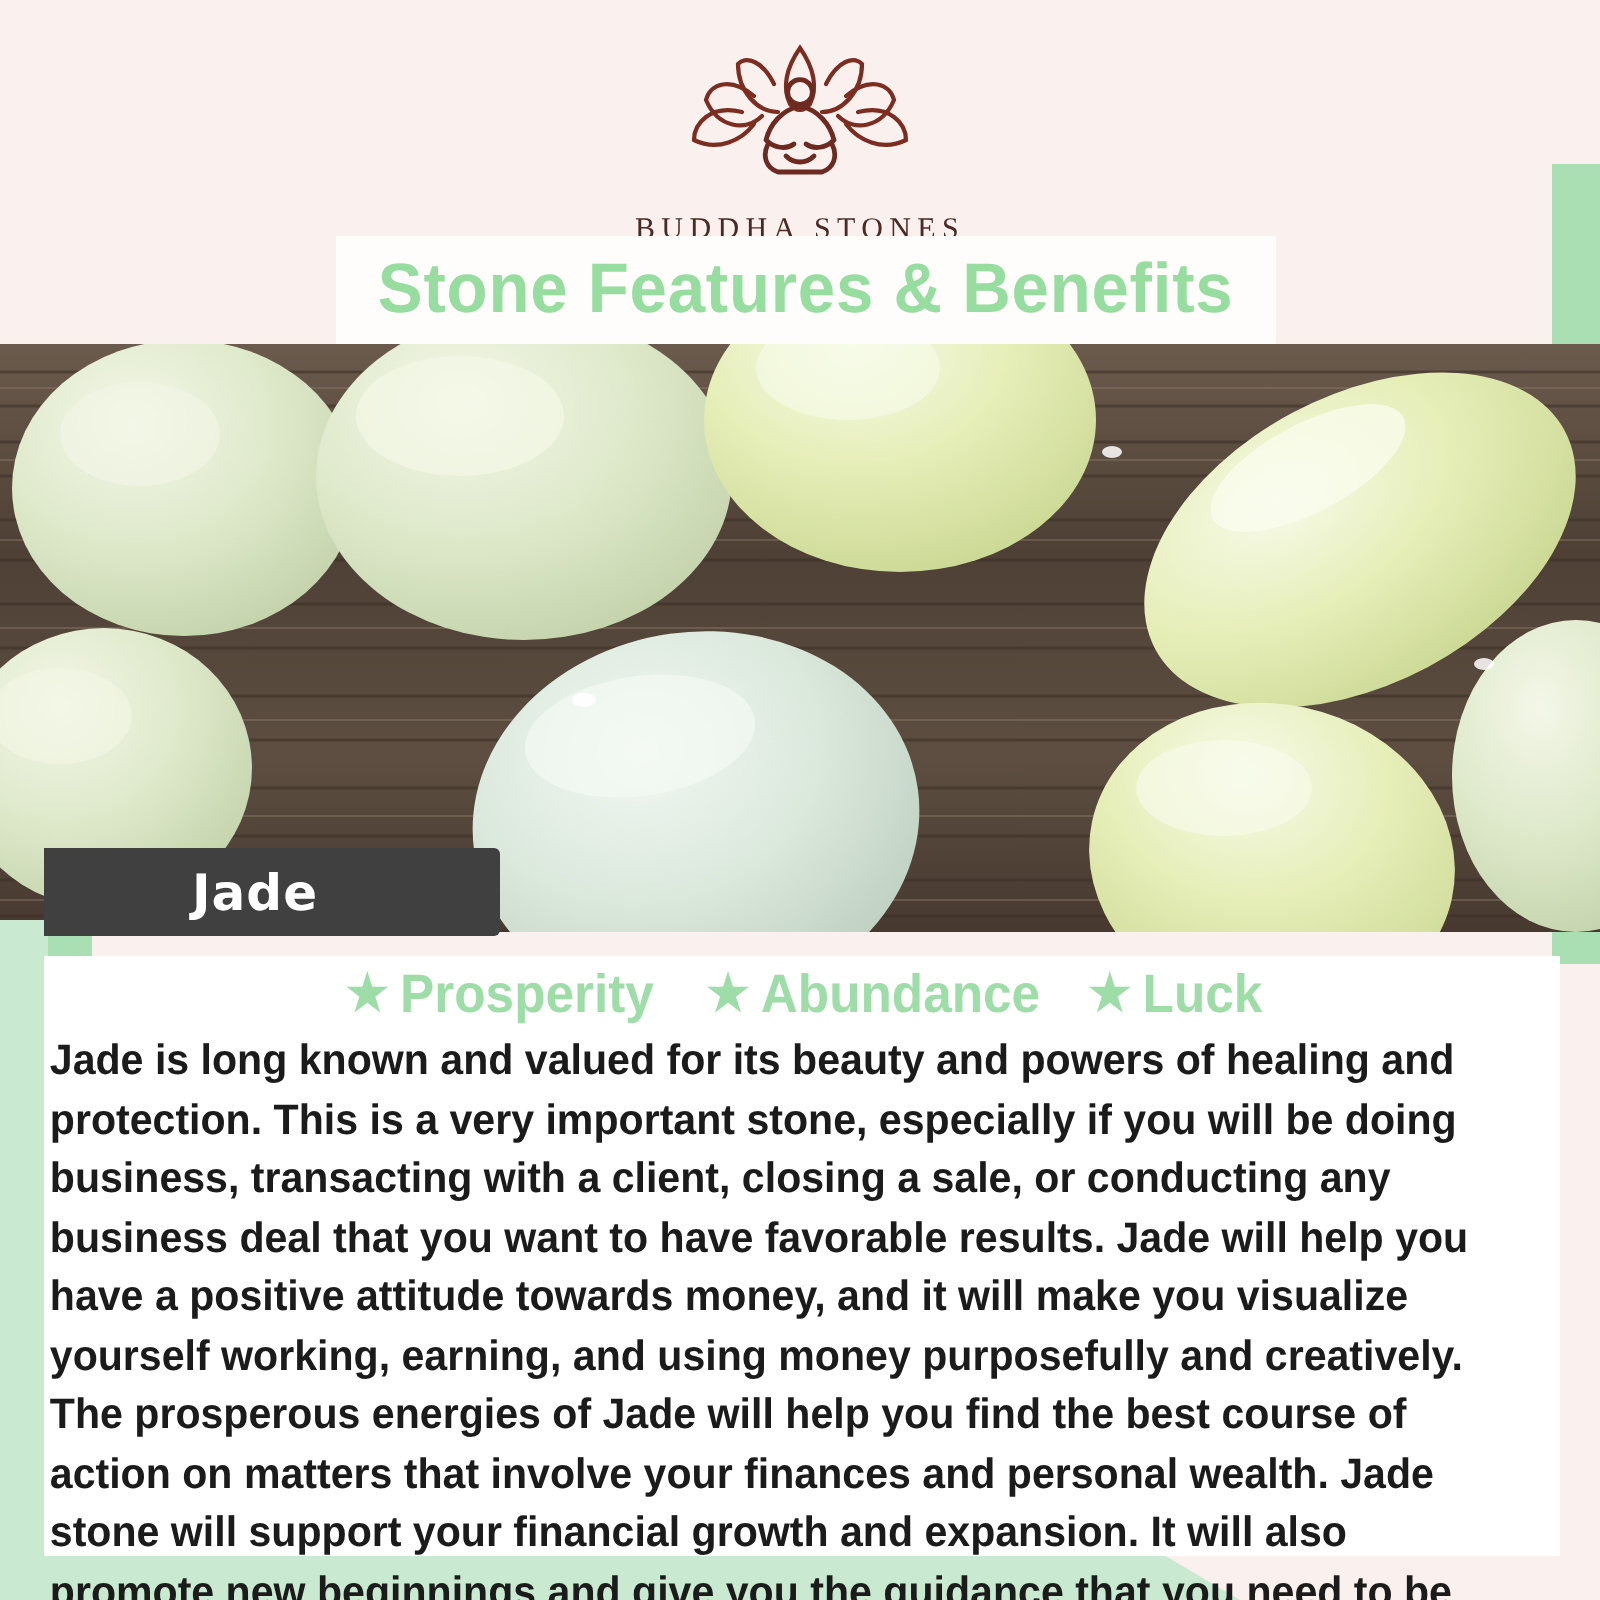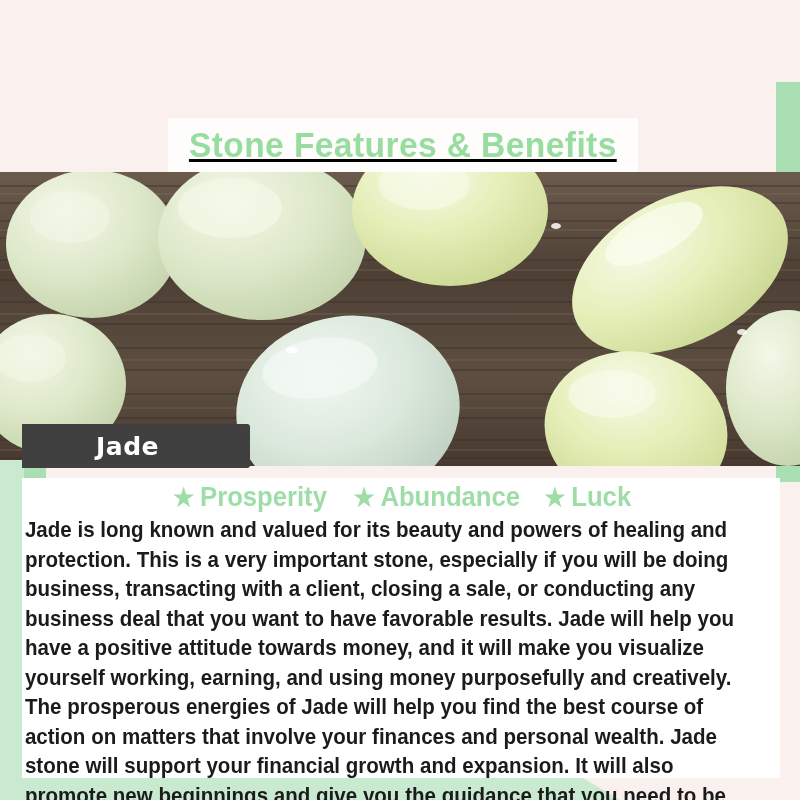--- a/index.html
+++ b/index.html
@@ -83,21 +83,20 @@
     position: absolute;
     left: 168px;
     top: 118px;
     width: 470px;
     height: 54px;
     background: #fffdfb;
     z-index: 6;
     display: flex;
     align-items: center;
     justify-content: center;
-    text-decoration: underline;
   }
   .title-text {
     font-family: "Liberation Sans Narrow", "Liberation Sans", sans-serif;
     font-weight: bold;
     font-size: 35px;
     color: #97dd9f;
     letter-spacing: 0.4px;
     transform: scaleX(0.96);
     white-space: nowrap;
   }
@@ -186,20 +185,54 @@
   }
 </style>
 </head>
 <body>
 
 <div id="page">
 
   <div class="deco-left-bar"></div>
   <div class="deco-right-bar"></div>
 
+  <div class="logo-block">
+    <span class="logo-mark">
+      <svg width="150" height="80" viewBox="0 0 150 80" aria-hidden="true">
+        <g fill="none" stroke="#7c2d21" stroke-width="2.1" stroke-linecap="round">
+
+          <path d="M46 38 C30 34 22 44 22 52 C34 58 46 52 52 44"></path>
+
+          <path d="M104 38 C120 34 128 44 128 52 C116 58 104 52 98 44"></path>
+
+          <path d="M52 30 C40 20 30 24 28 32 C34 46 48 48 56 40"></path>
+
+          <path d="M98 30 C110 20 120 24 122 32 C116 46 102 48 94 40"></path>
+
+          <path d="M62 24 C56 12 48 10 44 14 C44 28 54 38 64 38"></path>
+
+          <path d="M88 24 C94 12 102 10 106 14 C106 28 96 38 86 38"></path>
+
+          <path d="M75 6 C68 16 66 26 70 34 C73 38 77 38 80 34 C84 26 82 16 75 6 Z"></path>
+        </g>
+        <g fill="none" stroke="#6d2a20" stroke-width="2.4" stroke-linecap="round" stroke-linejoin="round">
+
+          <circle cx="75" cy="28" r="6.2"></circle>
+
+          <path d="M75 35 C66 37 60 44 58 52 C62 56 68 57 72 54"></path>
+          <path d="M75 35 C84 37 90 44 92 52 C88 56 82 57 78 54"></path>
+
+          <path d="M59 54 C56 60 58 66 64 68 L86 68 C92 66 94 60 91 54"></path>
+
+          <path d="M68 60 C72 64 78 64 82 60"></path>
+        </g>
+      </svg>
+    </span>
+    <div class="logo-word">BUDDHA STONES</div>
+  </div>
 
   <div class="title-panel">
     <span class="title-text">Stone Features &amp; Benefits</span>
   </div>
 
   <div class="hero">
     <svg viewBox="0 0 800 294" preserveAspectRatio="none" aria-hidden="true">
       <defs>
         <linearGradient id="wood" x1="0" y1="0" x2="0" y2="1">
           <stop offset="0%" stop-color="#6b5b4d"></stop>

